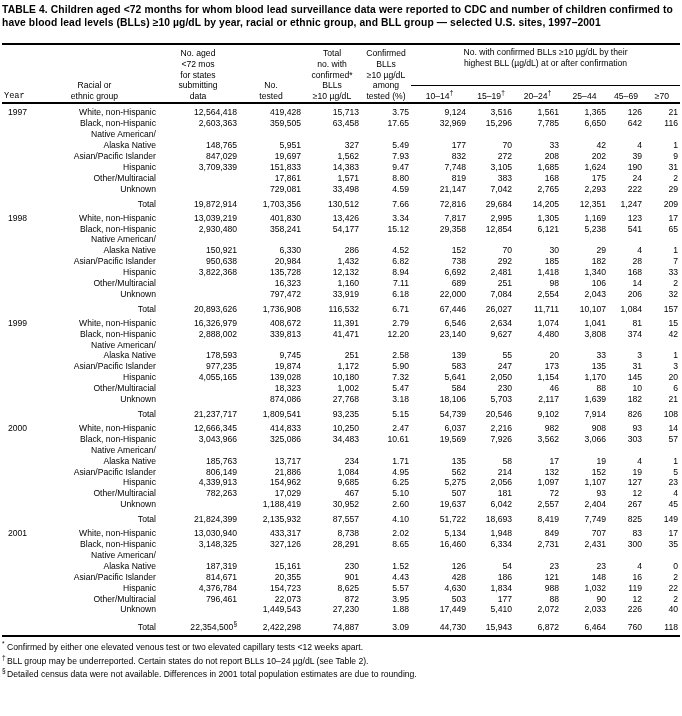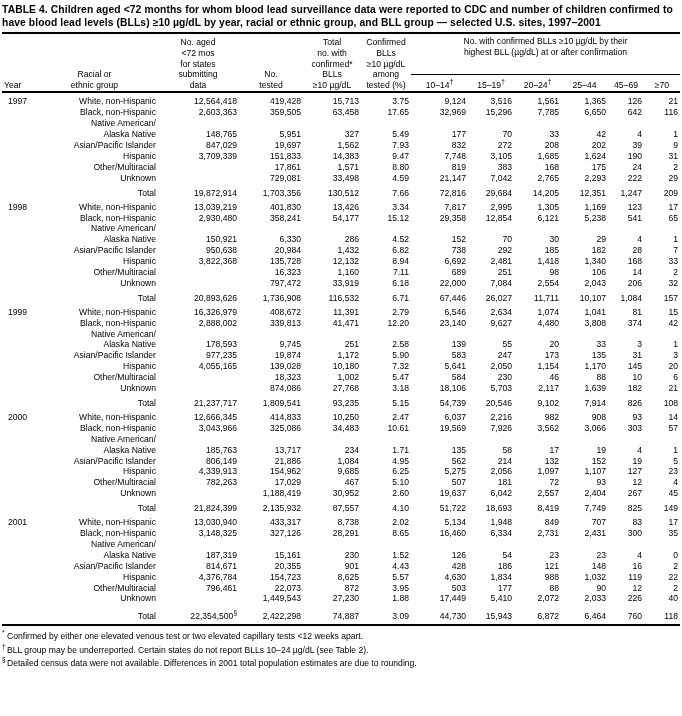--- a/index.html
+++ b/index.html
@@ -1,27 +1,27 @@
 <!DOCTYPE html>
 <html><head>
 <meta charset="utf-8">
 <style>
   html,body { margin:0; padding:0; background:#fff; color:#000; }
   body { width:682px; height:716px; font-family:"Liberation Sans", sans-serif; overflow:hidden; }
   .page { padding:3px 2px 0 2px; }
   .title { font-weight:bold; font-size:10.3px; line-height:13px; letter-spacing:0.1px;
-           border-bottom:2.5px solid #000; padding-bottom:3px; }
+           border-bottom:2.5px solid #000; padding-bottom:14px; }
   table { border-collapse:collapse; table-layout:fixed; width:678px; margin-top:0; }
   col.w-year{width:30px} col.w-group{width:125px} col.w-aged{width:82px} col.w-tested{width:64px}
   col.w-conf{width:58px} col.w-pct{width:50px} col.w-b1{width:57px} col.w-b2{width:46px}
   col.w-b3{width:47px} col.w-b4{width:47px} col.w-b5{width:36px} col.w-b6{width:36px}
   thead th { font-weight:normal; font-size:8.6px; line-height:10.6px; vertical-align:bottom;
              padding:2px 1px 1px 1px; white-space:pre-line; }
   th.h-main { border-bottom:2.5px solid #000; }
-  th.h-year { text-align:left; padding-left:2px; }
+  th.h-year { text-align:left; padding-left:2px;font-family:Liberation Mono, monospace; }
   th.h-group, th.h-num { }
   th.h-span { text-align:center; border-bottom:1px solid #000; padding-bottom:16px; line-height:11px; }
   th.h-bll { text-align:center; border-bottom:2.5px solid #000; padding-top:2px; }
   tbody td { font-size:8.6px; line-height:10.9px; padding:0 1px; vertical-align:bottom; }
   td.c-year { text-align:center; padding-left:2px; }
   td.c-group { text-align:right; padding-left:2px; white-space:nowrap; }
   td.c-group.indent { padding-left:10px; }
   td.c-num { text-align:right; padding-right:2px; white-space:nowrap; }
   tr.year-start td { padding-top:3px; }
   tr.total-row td { padding-top:4px; }

